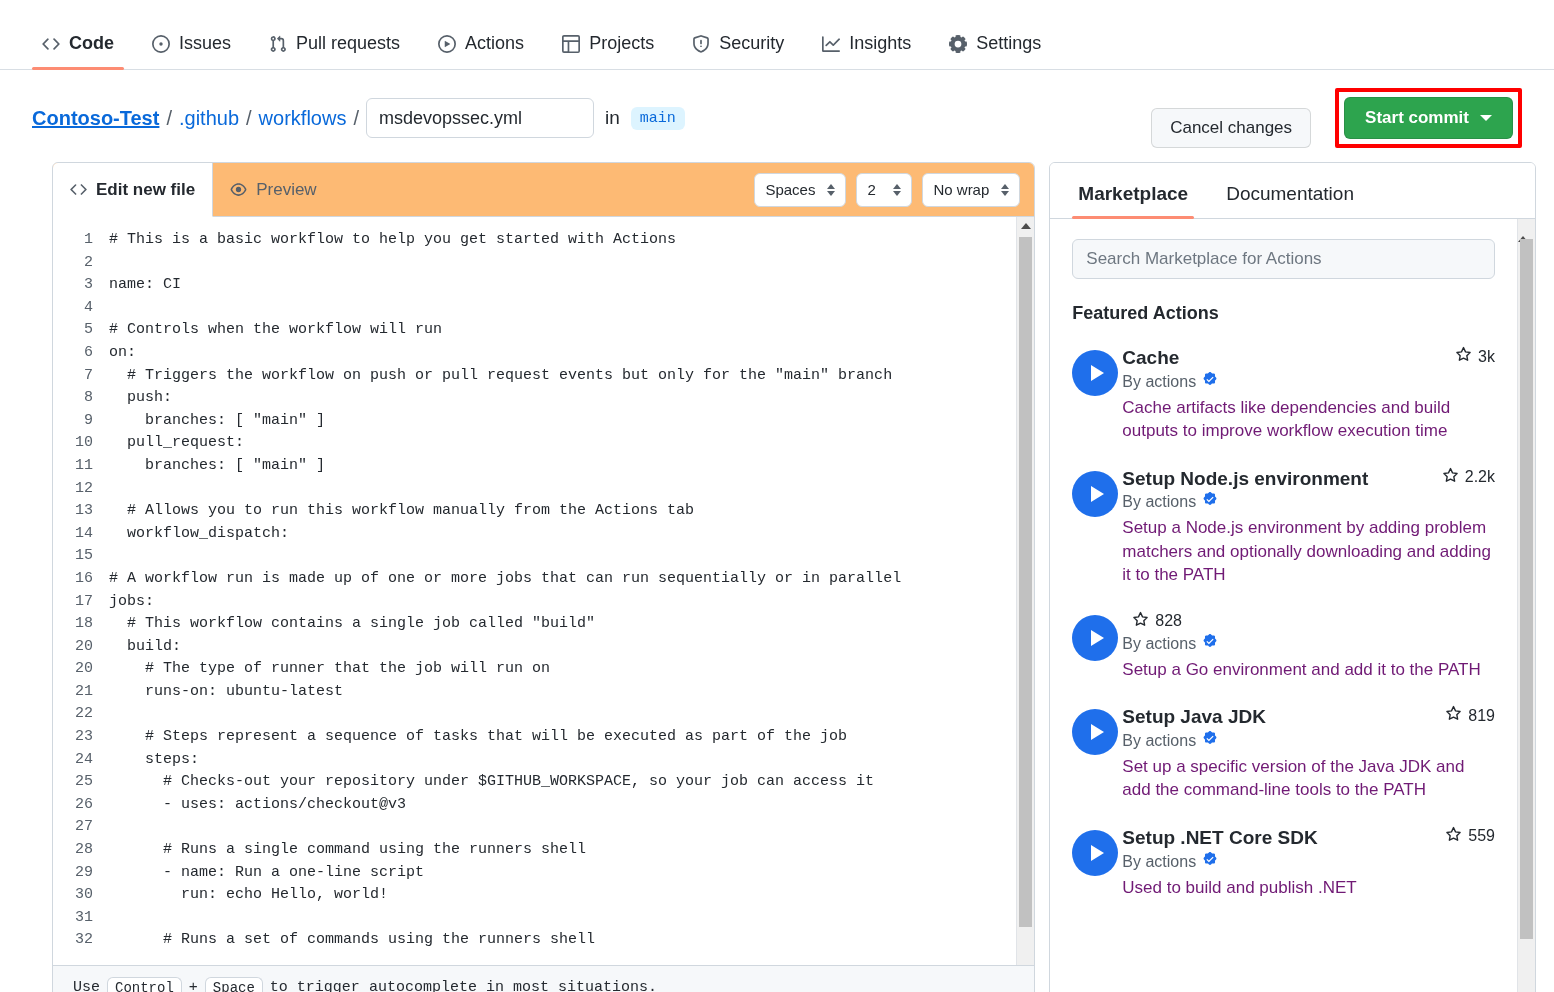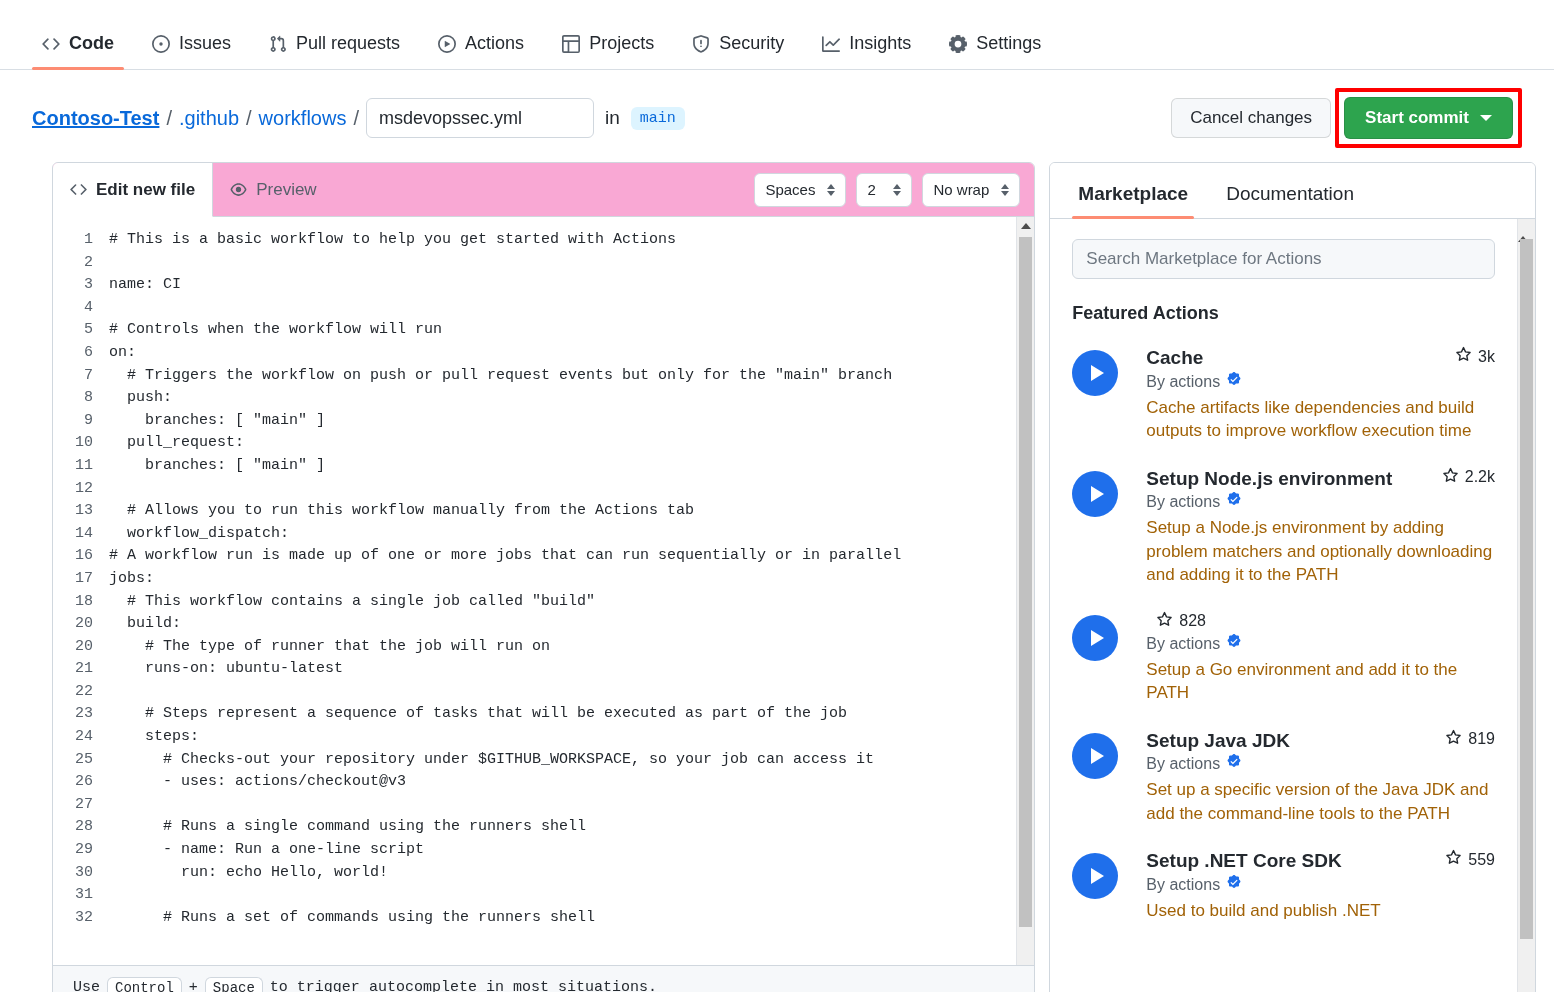--- a/index.html
+++ b/index.html
@@ -72,22 +72,22 @@
     background: #ddf4ff;
     color: #0969da;
     border-radius: 6px;
     padding: 3px 9px;
     font-family: "Liberation Mono", monospace;
     font-size: 15px;
   }
   .header-actions {
     margin-left: auto;
     display: flex;
-    align-items: center;
-    gap: 4px;
+    align-items: flex-end;
+    gap: 24px;
   }
   .btn-cancel {
     height: 40px;
     padding: 0 18px;
     background: #f6f8fa;
     border: 1px solid rgba(27,31,36,0.15);
     border-radius: 6px;
     font-size: 17px;
     color: #24292f;
     cursor: pointer;
@@ -138,21 +138,21 @@
     border-radius: 6px;
     display: flex;
     flex-direction: column;
     overflow: hidden;
     background: #ffffff;
   }
   .editor-tabbar {
     height: 54px;
     display: flex;
     align-items: stretch;
-    background: #f9a8d4;
+    background: #fdba74;
     border-bottom: 1px solid #d0d7de;
   }
   .etab {
     display: flex;
     align-items: center;
     gap: 9px;
     padding: 0 17px;
     font-size: 17px;
     cursor: pointer;
     color: #57606a;
@@ -328,21 +328,21 @@
   }
   .mk-search::placeholder { color: #6e7781; }
   .mk-heading {
     font-size: 18px;
     font-weight: bold;
     color: #24292f;
     margin: 24px 0 12px 0;
   }
   .mk-card {
     display: flex;
-    gap: 28px;
+    gap: 4px;
     padding: 10px 0 14px 0;
   }
   .mk-logo {
     width: 46px; height: 46px;
     border-radius: 50%;
     background: #1f6feb;
     flex: none;
     display: flex;
     align-items: center;
     justify-content: center;
@@ -376,21 +376,21 @@
   .mk-by {
     font-size: 16px;
     color: #57606a;
     display: flex;
     align-items: center;
     gap: 6px;
     margin-top: 2px;
   }
   .mk-desc {
     font-size: 17px;
-    color: #a16207;
+    color: #701a75;
     line-height: 1.38;
     margin-top: 4px;
   }
   .side-scroll {
     position: absolute;
     top: 0; right: 0; bottom: 0;
     width: 18px;
     background: #f0f0f0;
     border-left: 1px solid #e1e4e8;
   }
@@ -610,20 +610,24 @@
             </div>
             <div class="code-line">
               <span class="ln">13</span>
               <span class="lcode">  # Allows you to run this workflow manually from the Actions tab</span>
             </div>
             <div class="code-line">
               <span class="ln">14</span>
               <span class="lcode">  workflow_dispatch:</span>
             </div>
             <div class="code-line">
+              <span class="ln">15</span>
+              <span class="lcode"></span>
+            </div>
+            <div class="code-line">
               <span class="ln">16</span>
               <span class="lcode"># A workflow run is made up of one or more jobs that can run sequentially or in parallel</span>
             </div>
             <div class="code-line">
               <span class="ln">17</span>
               <span class="lcode">jobs:</span>
             </div>
             <div class="code-line">
               <span class="ln">18</span>
               <span class="lcode">  # This workflow contains a single job called "build"</span>

